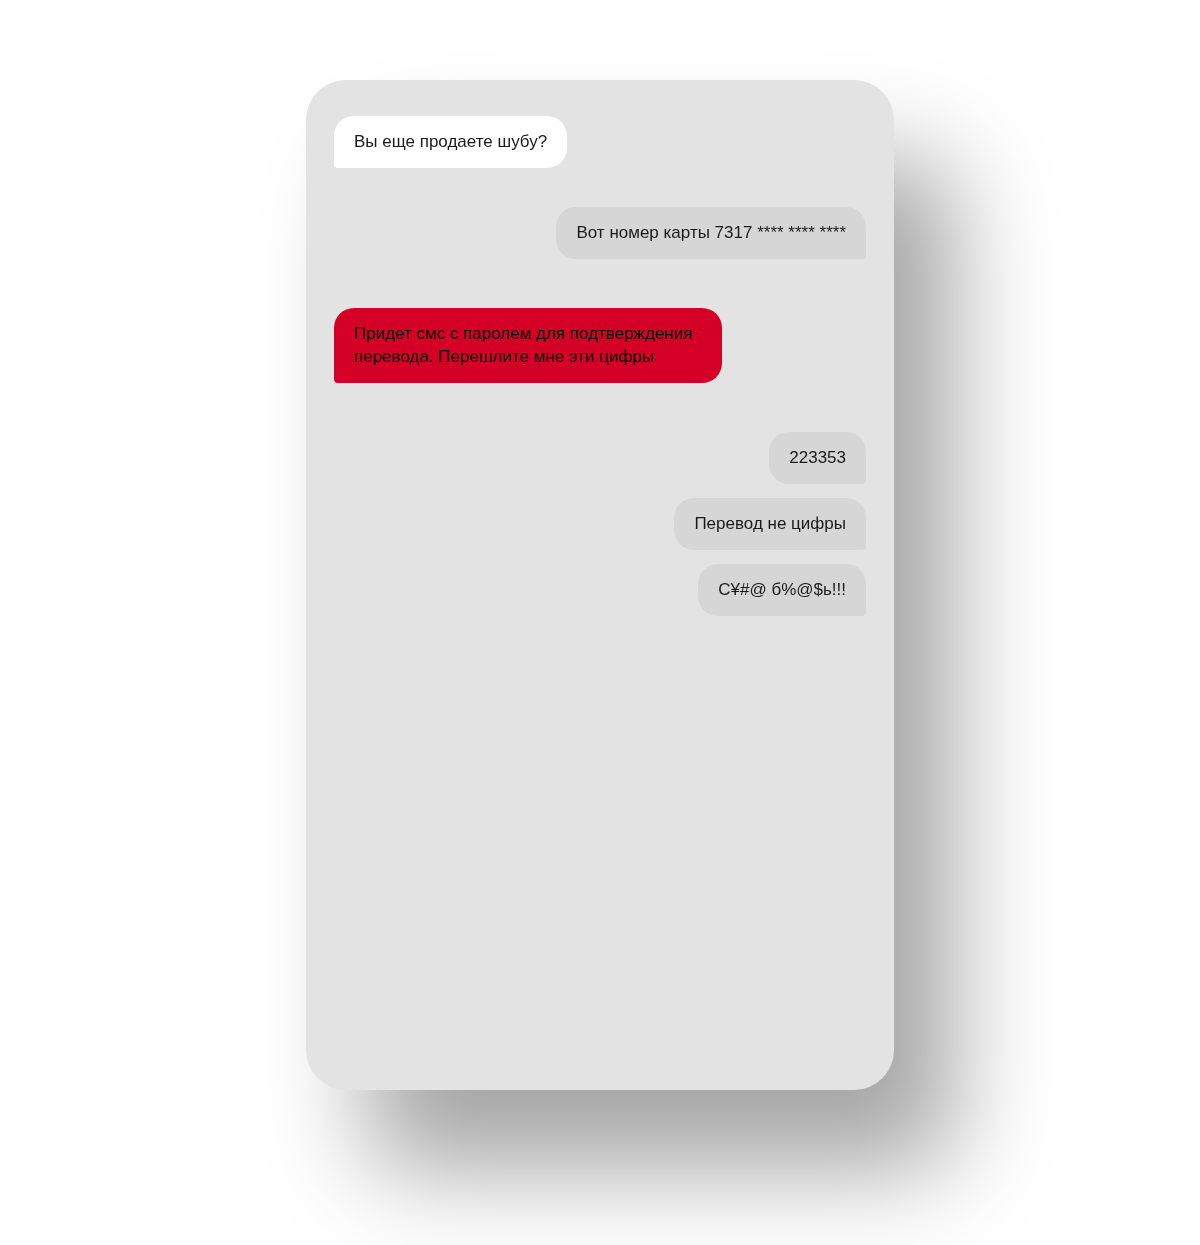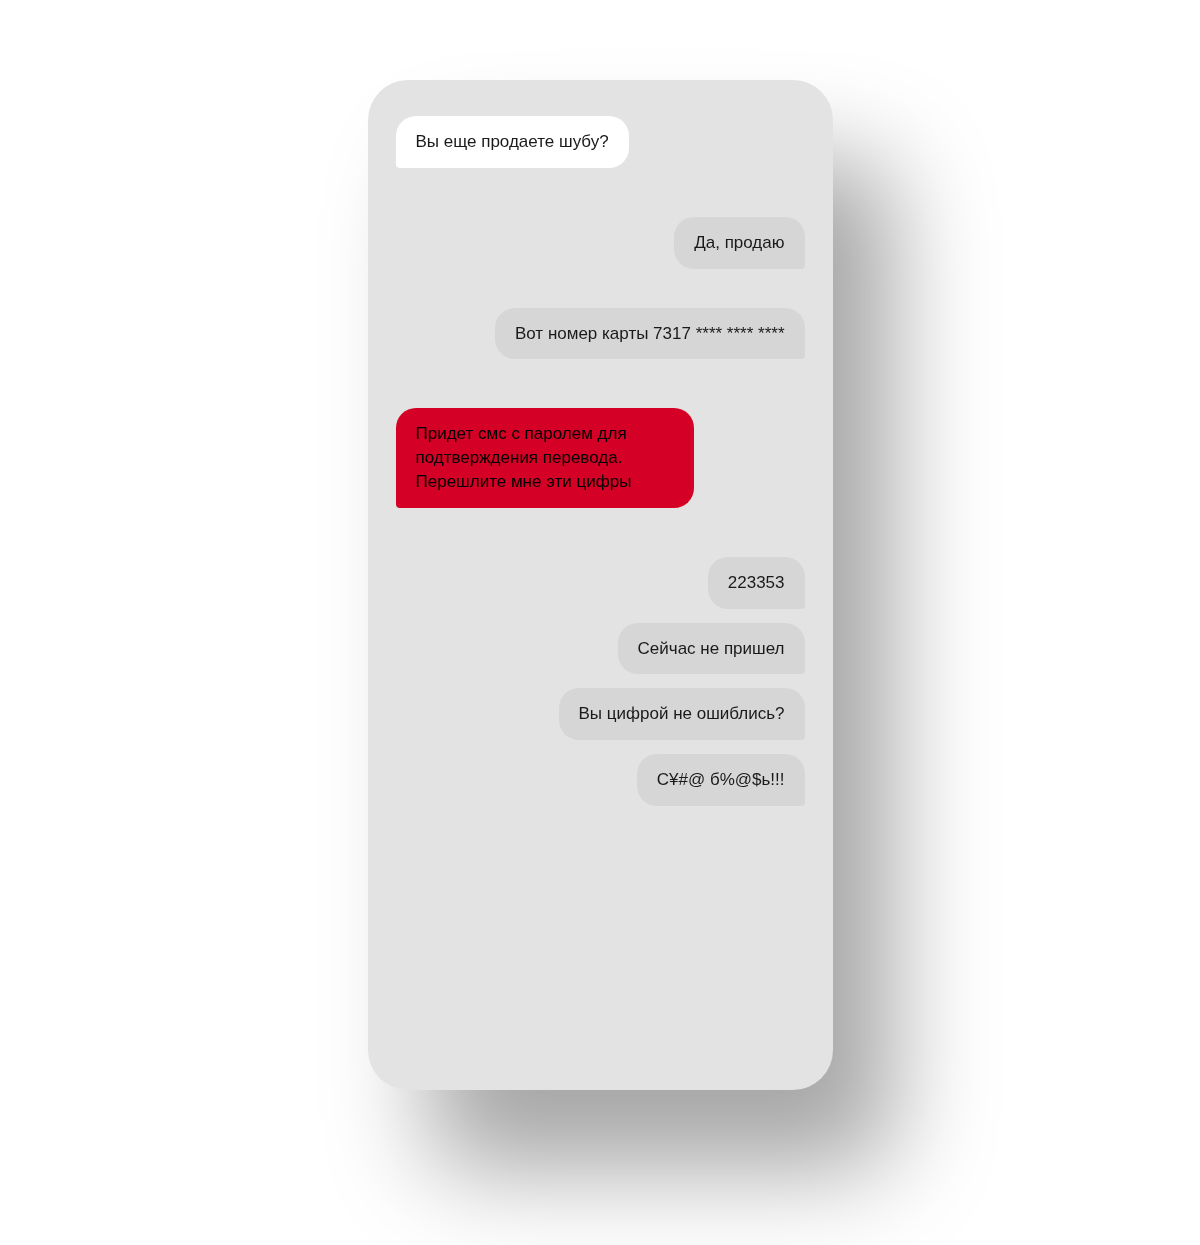--- a/index.html
+++ b/index.html
@@ -13,21 +13,21 @@
       height: 1245px;
       background: #ffffff;
       font-family: -apple-system, BlinkMacSystemFont, "Segoe UI", Helvetica, Arial, sans-serif;
       display: flex;
       align-items: flex-start;
       justify-content: center;
       padding-top: 80px;
     }
     
     .phone-container {
-      width: 465px;
+      width: 588px;
       height: 1010px;
       background: #e3e3e3;
       border-radius: 40px;
       padding: 36px 28px;
       position: relative;
       filter: drop-shadow(60px 80px 50px rgba(0,0,0,0.35));
     }
     
     .messages {
       display: flex;
@@ -89,48 +89,40 @@
 
 <div class="phone-container">
   <div class="messages">
 
     <div class="message-group left">
       <div class="bubble white">
         <span>Вы еще продаете шубу?</span>
       </div>
     </div>
 
-    <div class="message-group right gap-large">
-      <div class="bubble gray">
-        <span>Да, продаю</span>
-      </div>
-    </div>
 
 
     <div class="message-group right gap-medium">
       <div class="bubble gray">
         <span>Вот номер карты 7317 **** **** ****</span>
       </div>
     </div>
 
     <div class="message-group left gap-large">
       <div class="bubble red">
         <span>Придет смс с паролем для подтверждения перевода. Перешлите мне эти цифры</span>
       </div>
     </div>
 
     <div class="message-group right gap-large">
       <div class="bubble gray">
         <span>223353</span>
       </div>
       <div class="bubble gray">
-        <span>Сейчас не пришел</span>
-      </div>
-      <div class="bubble gray">
-        <span>Вы цифрой не ошиблись?</span>
+        <span>Перевод не цифры</span>
       </div>
       <div class="bubble gray">
         <span>С¥#@ б%@$ь!!!</span>
       </div>
     </div>
 
   </div>
 </div>
 
 </body></html>

